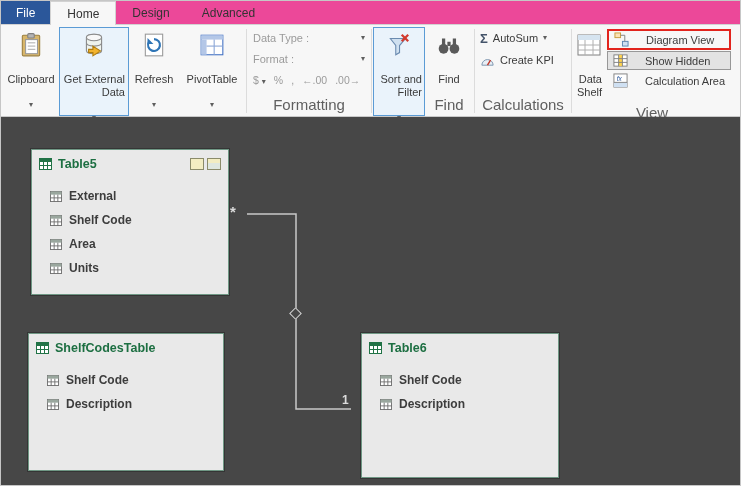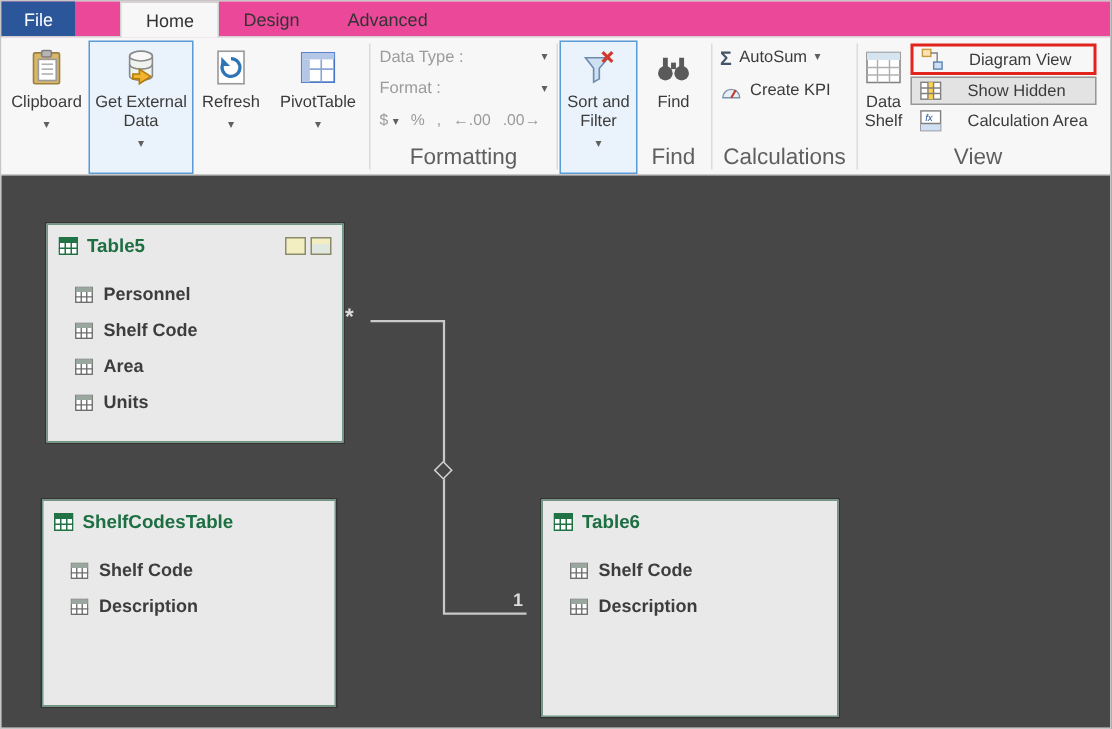--- a/index.html
+++ b/index.html
@@ -8,31 +8,31 @@
     width: 741px; height: 486px;
     background: #fff;
     overflow: hidden;
   }
   .app { width: 741px; height: 486px; display: flex; flex-direction: column; border: 1px solid #c6c6c6; }
 
   
   .tabbar { height: 24px; background: #ec4899; border-bottom: 1px solid #d2d2d2; display: flex; align-items: stretch; flex: 0 0 24px; }
   .tab { padding: 0 16px; display: flex; align-items: center; font-size: 12px; color: #333; cursor: pointer; }
   .tab.file { background: #2b579a; color: #fff; padding: 0 15px; }
-  .tab.active { background: #f7f7f7; border: 1px solid #d2d2d2; border-bottom: none; margin-bottom: -1px; z-index: 2; margin-left: 30px; }
+  .tab.active { background: #f7f7f7; border: 1px solid #d2d2d2; border-bottom: none; margin-bottom: -1px; z-index: 2; }
 
   
   .ribbon { height: 92px; flex: 0 0 92px; background: #f7f7f7; border-bottom: 1px solid #c9c9c9; display: flex; align-items: stretch; padding: 2px 2px 0 2px; }
   .rgroup { display: flex; flex-direction: column; }
   .rgroup .gcontent { flex: 1; display: flex; }
   .glabel { text-align: center; font-size: 15px; color: #5f5f5f; padding: 2px 0 3px 0; }
   .vsep { width: 1px; background: #dcdcdc; margin: 2px 1px 3px 1px; }
 
-  .bigbtn { display: flex; flex-direction: column; align-items: center; justify-content: flex-start; gap: 4px;
-            padding: 4px 2px 2px 2px; font-size: 11px; color: #3b3b3b; text-align: center; line-height: 1.2;
+  .bigbtn { display: flex; flex-direction: column; align-items: center; justify-content: flex-start; gap: 15px;
+            padding: 4px 2px 2px 2px; font-size: 11px; color: #3b3b3b; text-align: right; line-height: 1.2;
             border: 1px solid transparent; cursor: pointer; }
   .bigbtn .lbl { max-width: 62px; }
   .chev { font-size: 8px; color: #5f5f5f; line-height: 1; }
   .bigbtn.hl { background: #eaf3fb; border-color: #5b9bd5; }
 
   .smallbtn { display: flex; align-items: center; gap: 17px; font-size: 11px; color: #3b3b3b;
               padding: 1px 5px; height: 19px; border: 1px solid transparent; cursor: pointer; white-space: nowrap; }
   .smallbtn.redbox { border: 2px solid #e2241d; height: 21px; }
   .smallbtn.pressed { background: #e3e3e3; border: 1px solid #989898; }
 
@@ -304,21 +304,21 @@
         <div class="field">
           <span class="ticon">
               <svg width="12" height="11" viewBox="0 0 13 12">
                 <rect x="0.5" y="0.5" width="12" height="11" fill="#fff" stroke="#6e6e6e"></rect>
                 <rect x="0.5" y="0.5" width="12" height="3.5" fill="#9aa79e"></rect>
                 <line x1="4.5" y1="4" x2="4.5" y2="12" stroke="#6e6e6e"></line>
                 <line x1="8.5" y1="4" x2="8.5" y2="12" stroke="#6e6e6e"></line>
                 <line x1="0" y1="7.5" x2="13" y2="7.5" stroke="#6e6e6e"></line>
               </svg>
             </span>
-          <span>Personnel</span>
+          <span>External</span>
         </div>
         <div class="field">
           <span class="ticon">
               <svg width="12" height="11" viewBox="0 0 13 12">
                 <rect x="0.5" y="0.5" width="12" height="11" fill="#fff" stroke="#6e6e6e"></rect>
                 <rect x="0.5" y="0.5" width="12" height="3.5" fill="#9aa79e"></rect>
                 <line x1="4.5" y1="4" x2="4.5" y2="12" stroke="#6e6e6e"></line>
                 <line x1="8.5" y1="4" x2="8.5" y2="12" stroke="#6e6e6e"></line>
                 <line x1="0" y1="7.5" x2="13" y2="7.5" stroke="#6e6e6e"></line>
               </svg>

